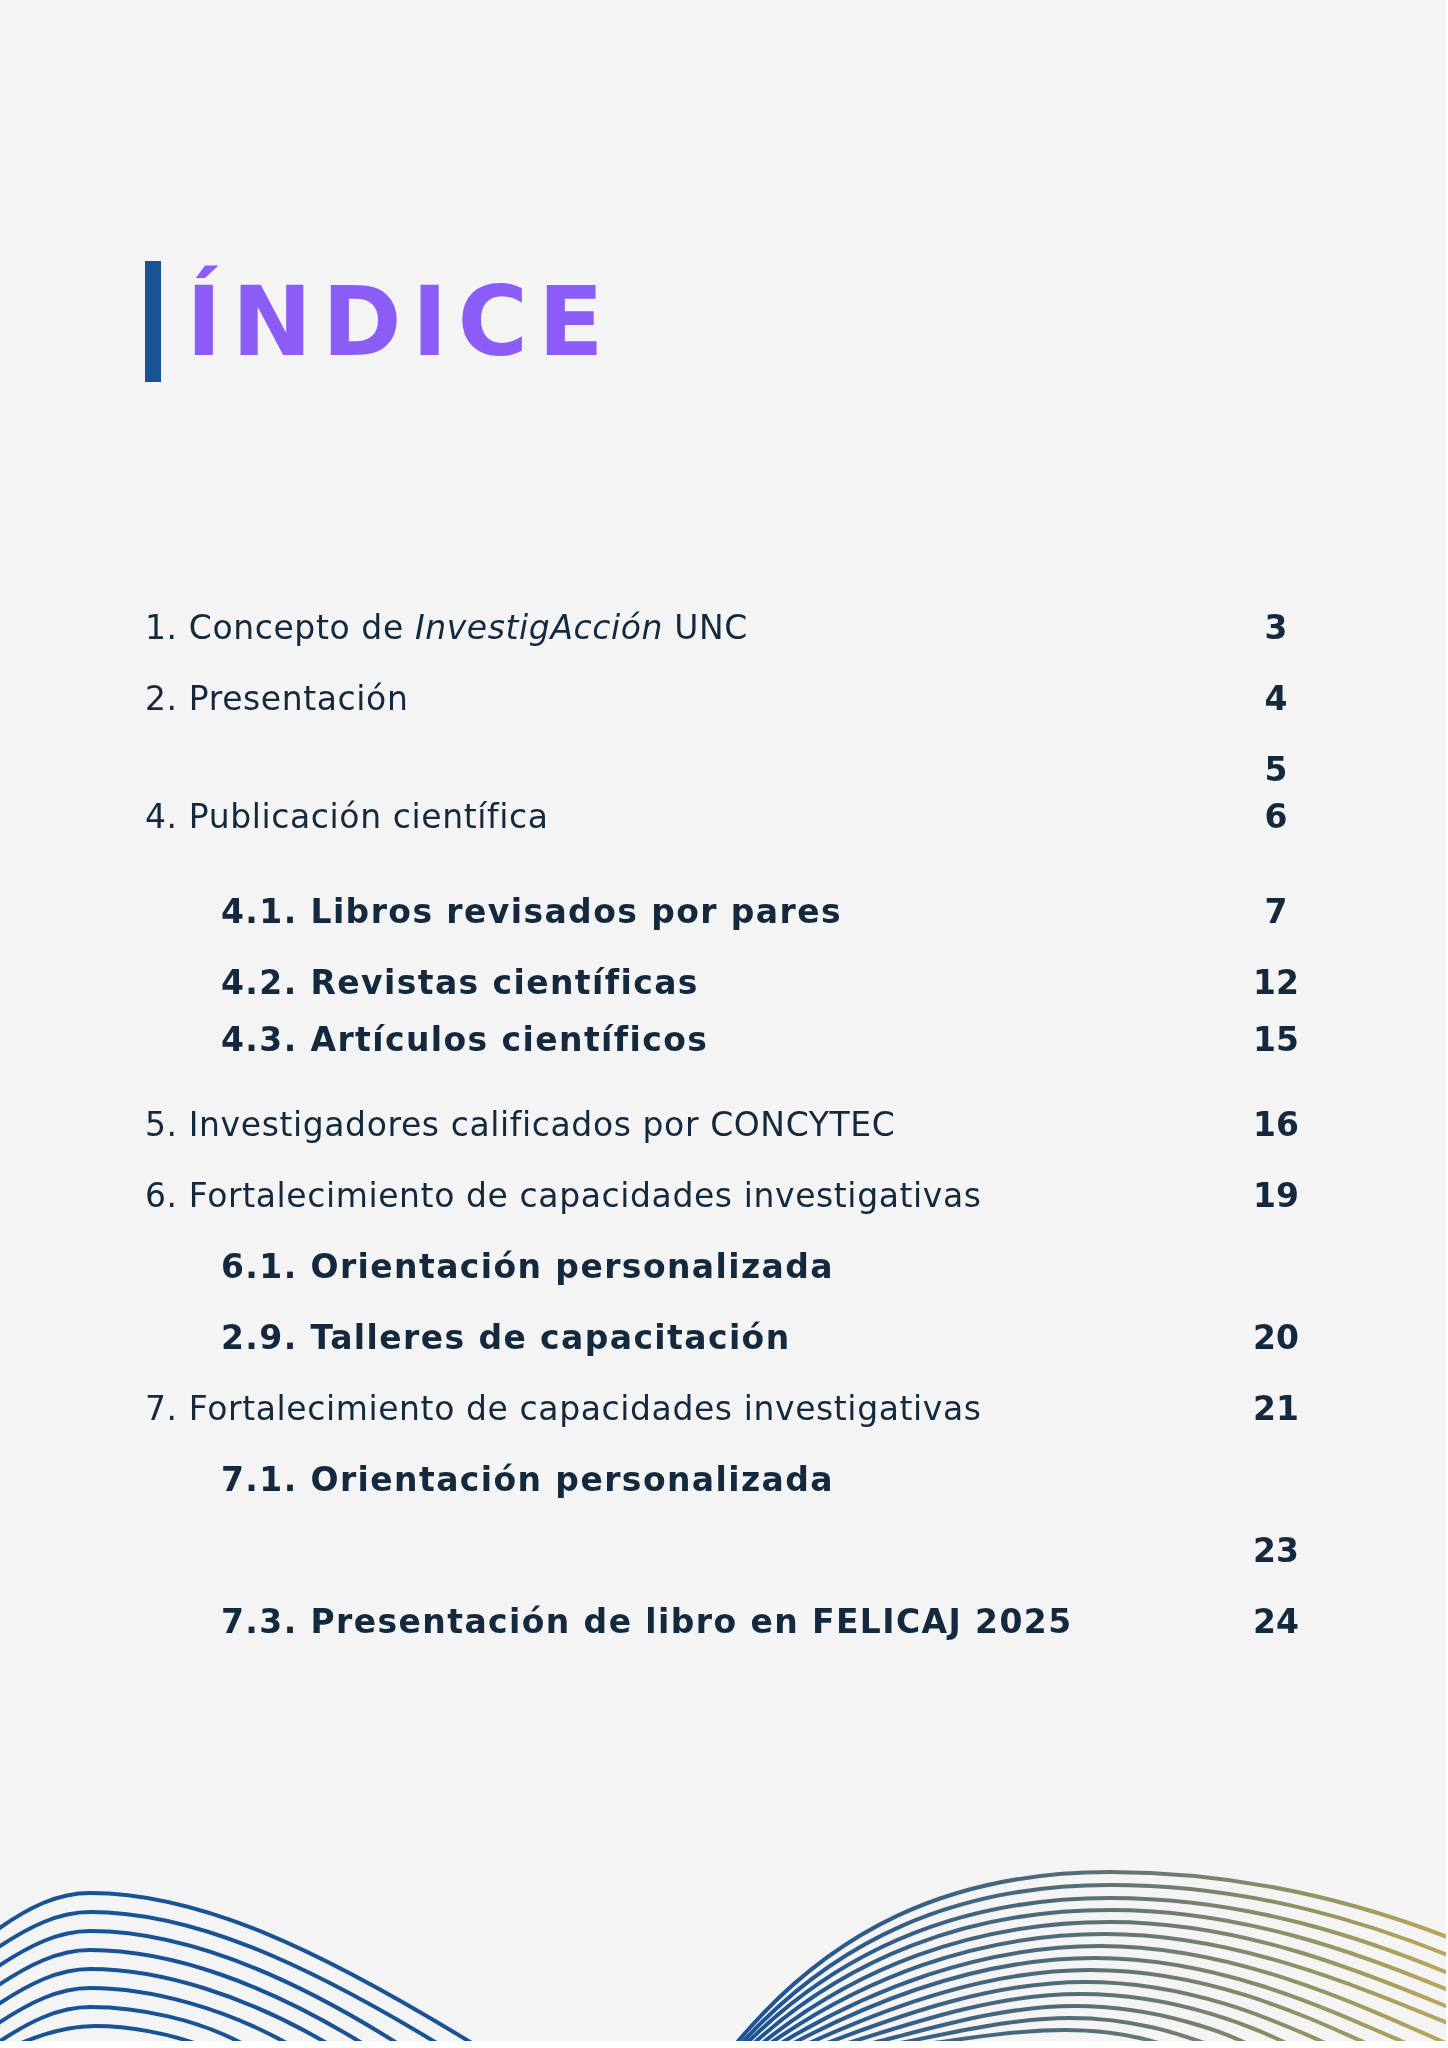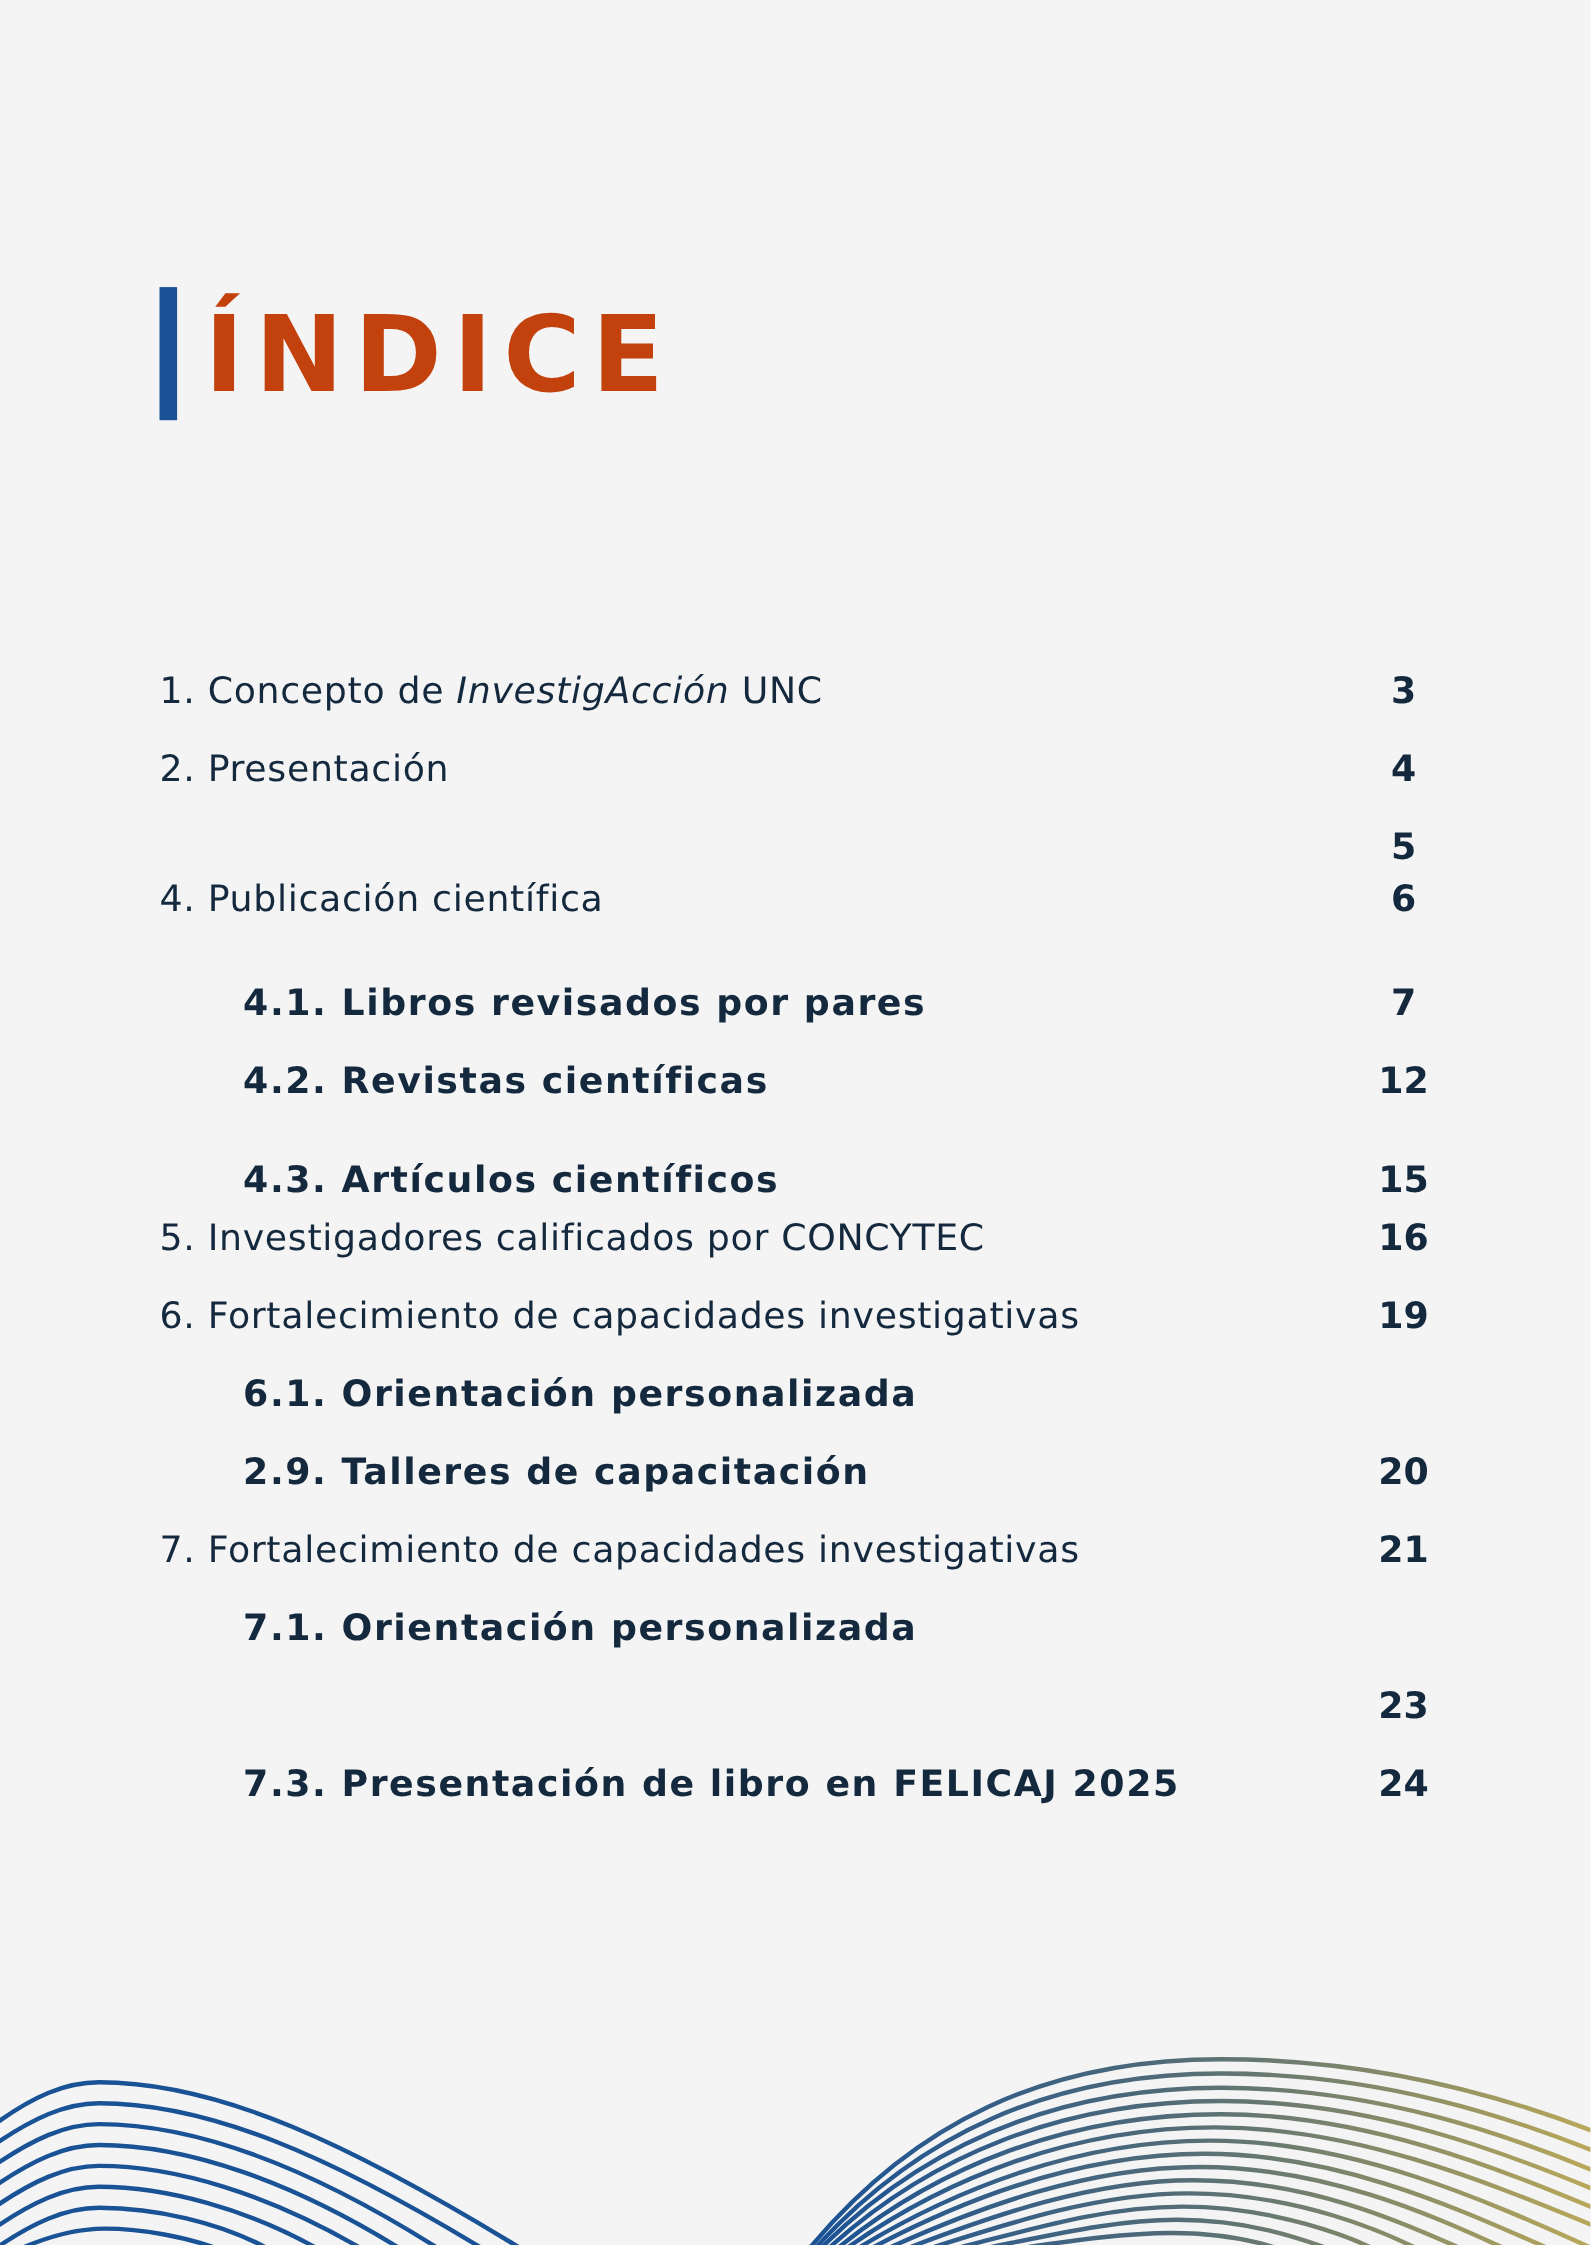--- a/index.html
+++ b/index.html
@@ -35,21 +35,21 @@
   .title {
     position: absolute;
     left: 186px;
     top: 262px;
     margin: 0;
     font-family: "DejaVu Sans", sans-serif;
     font-weight: bold;
     font-size: 96px;
     line-height: 120px;
     letter-spacing: 10px;
-    color: #c2410c;
+    color: #8b5cf6;
   }
   .toc {
     position: absolute;
     left: 0;
     top: 0;
     width: 1446px;
     margin: 0;
     padding: 0;
     list-style: none;
   }
@@ -124,21 +124,21 @@
       <span class="toc-page">6</span>
     </li>
     <li class="toc-row sub" style="top:887px">
       <span class="toc-label">4.1. Libros revisados por pares</span>
       <span class="toc-page">7</span>
     </li>
     <li class="toc-row sub" style="top:958px">
       <span class="toc-label">4.2. Revistas científicas</span>
       <span class="toc-page">12</span>
     </li>
-    <li class="toc-row sub" style="top:1048px">
+    <li class="toc-row sub" style="top:1015px">
       <span class="toc-label">4.3. Artículos científicos</span>
       <span class="toc-page">15</span>
     </li>
     <li class="toc-row main" style="top:1100px">
       <span class="toc-label">5. Investigadores calificados por CONCYTEC</span>
       <span class="toc-page">16</span>
     </li>
     <li class="toc-row main" style="top:1171px">
       <span class="toc-label">6. Fortalecimiento de capacidades investigativas</span>
       <span class="toc-page">19</span>

